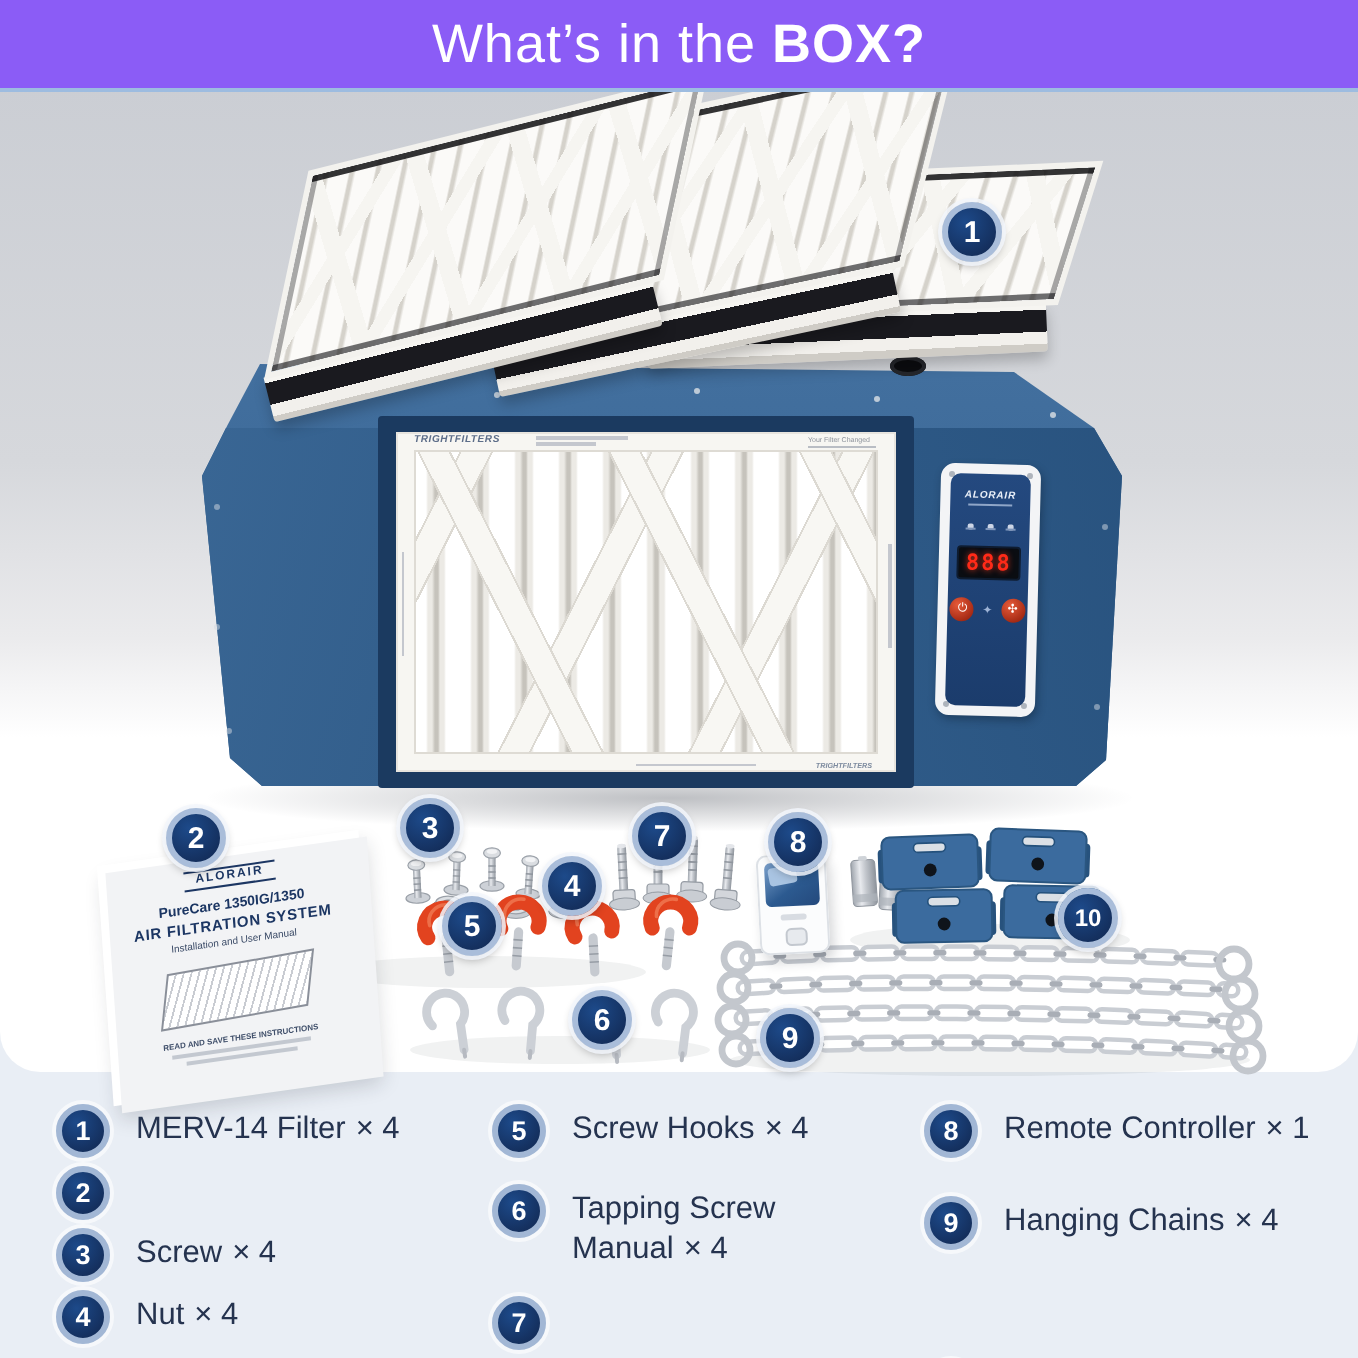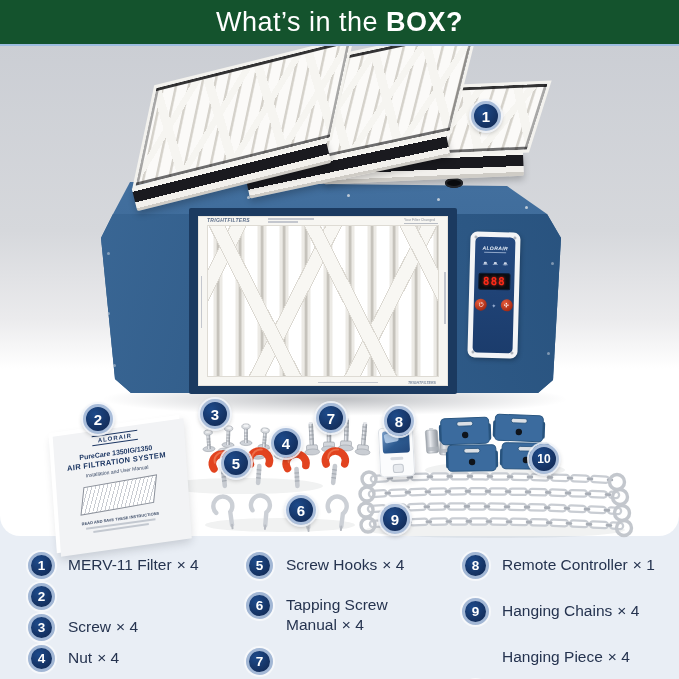--- a/index.html
+++ b/index.html
@@ -1,20 +1,20 @@
 <!DOCTYPE html>
 <html><head>
 <meta charset="utf-8">
 <style>
   html,body{margin:0;padding:0;}
   .page{position:relative;width:679px;height:679px;overflow:hidden;
         background:#e9eef5;font-family:"Liberation Sans","DejaVu Sans",sans-serif;}
 
   
-  .header{position:absolute;left:0;top:0;width:679px;height:44px;background:#14532d;
+  .header{position:absolute;left:0;top:0;width:679px;height:44px;background:#8b5cf6;
           border-bottom:2px solid #9dbce0;display:flex;align-items:center;justify-content:center;z-index:6;}
   .header .t-reg{color:#fff;font-size:27px;font-weight:500;letter-spacing:.5px;}
   .header .t-bold{color:#fff;font-size:27px;font-weight:800;margin-left:8px;letter-spacing:.5px;}
 
   
   .photo-card{position:absolute;left:0;top:44px;width:679px;height:492px;
               background:linear-gradient(180deg,#cbced4 0%,#d6d8dc 38%,#ebebed 56%,#ffffff 66%,#ffffff 100%);
               border-radius:0 0 20px 20px;z-index:0;}
 
   
@@ -349,21 +349,21 @@
   <div class="badge" style="left:286px;top:495px;">6</div>
   <div class="badge" style="left:316px;top:403px;">7</div>
   <div class="badge" style="left:384px;top:406px;">8</div>
   <div class="badge" style="left:380px;top:504px;">9</div>
   <div class="badge b10" style="left:529px;top:408px;">10</div>
 
   <div class="legend">
     <div class="lcol" style="left:28px;width:215px;gap:4px;">
       <div class="litem">
         <span class="lbadge">1</span>
-        <span class="ltext"><span>MERV-11 Filter</span><span class="qty">× 4</span></span>
+        <span class="ltext"><span>MERV-14 Filter</span><span class="qty">× 4</span></span>
       </div>
       <div class="litem">
         <span class="lbadge">2</span>
       </div>
       <div class="litem">
         <span class="lbadge">3</span>
         <span class="ltext"><span>Screw</span><span class="qty">× 4</span></span>
       </div>
       <div class="litem">
         <span class="lbadge">4</span>
@@ -387,18 +387,17 @@
       <div class="litem">
         <span class="lbadge">8</span>
         <span class="ltext"><span>Remote Controller</span><span class="qty">× 1</span></span>
       </div>
       <div class="litem">
         <span class="lbadge">9</span>
         <span class="ltext"><span>Hanging Chains</span><span class="qty">× 4</span></span>
       </div>
       <div class="litem">
         <span class="lbadge b10">10</span>
-        <span class="ltext"><span>Hanging Piece</span><span class="qty">× 4</span></span>
       </div>
     </div>
   </div>
 
 </div>
 
 </body></html>

